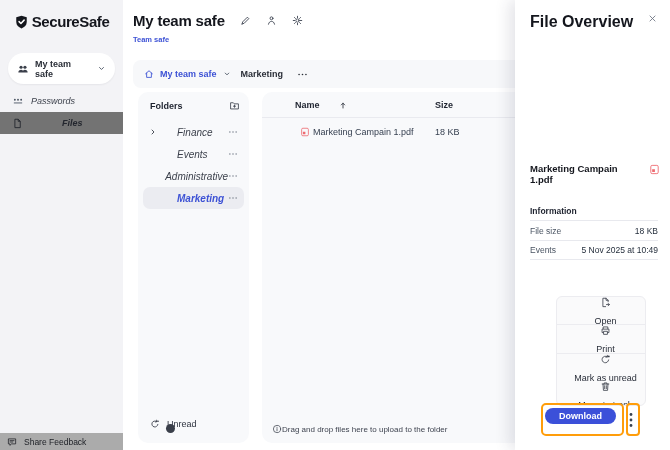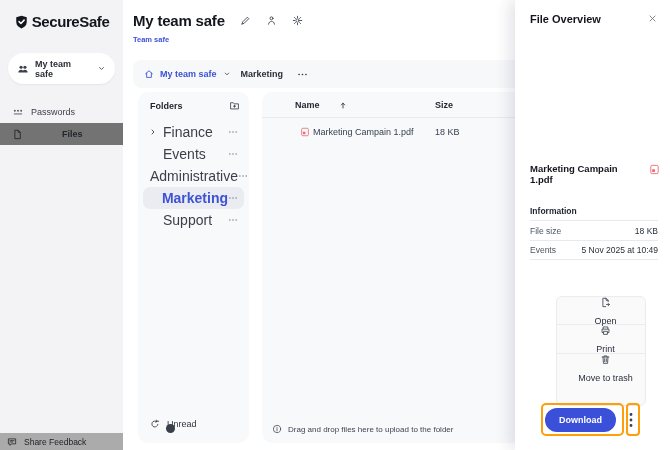--- a/index.html
+++ b/index.html
@@ -8,21 +8,21 @@
        font-family:"Liberation Sans",sans-serif;color:#23262e;}
   svg{display:block;}
 
   
   .sidebar{position:absolute;left:0;top:0;width:123px;height:450px;background:#f3f3f6;}
   .logo{position:absolute;top:13px;left:0;width:100%;display:flex;justify-content:center;align-items:center;gap:3px;}
   .logo-text{font-size:15px;font-weight:800;color:#14161d;letter-spacing:-0.4px;}
   .safe-pill{position:absolute;top:53px;left:8px;width:107px;height:31px;background:#fff;border-radius:16px;
              display:flex;align-items:center;gap:6px;padding:0 9px;box-shadow:0 1px 2px rgba(20,22,40,.06);cursor:pointer;}
   .safe-pill-label{flex:1;font-size:9px;font-weight:700;color:#2b2f38;}
-  .nav{position:absolute;top:101px;left:0;width:100%;}
+  .nav{position:absolute;top:90px;left:0;width:100%;font-style:italic;}
   .nav-item{height:22px;display:flex;align-items:center;gap:7px;padding:0 12px;font-size:9px;color:#3a3f4a;cursor:pointer;}
   .nav-item.selected{background:#737373;font-weight:700;color:#23262e;gap:39px;}
   .feedback-bar{position:absolute;bottom:0;left:0;width:123px;height:17px;background:#ababab;
                 display:flex;align-items:center;gap:7px;padding:0 7px;font-size:8.5px;color:#1c1e24;cursor:pointer;}
 
   
   .main{position:absolute;left:123px;top:0;right:0;height:450px;background:#fff;}
   .main-header{position:absolute;left:10px;top:12px;display:flex;align-items:center;gap:15px;}
   .page-title{font-size:15px;font-weight:800;color:#14161d;letter-spacing:-0.2px;}
   .hicon{color:#3c4250;cursor:pointer;}
@@ -34,63 +34,63 @@
   .crumb-more{margin-left:8px;color:#2b2f38;cursor:pointer;}
 
   
   .folders-card{position:absolute;left:15px;top:92px;width:111px;height:351px;background:#f8f9fb;border-radius:10px;overflow:hidden;}
   .folders-header{position:absolute;top:8px;left:12px;right:9px;display:flex;justify-content:space-between;align-items:center;}
   .folders-title{font-size:9px;font-weight:800;color:#1f2430;}
   .folder-list{position:absolute;top:29px;left:5px;right:5px;}
   .folder-item{height:22px;display:flex;align-items:center;padding:0 6px;border-radius:7px;cursor:pointer;}
   .folder-item.selected{background:#ebecf1;}
   .folder-chevron{width:13px;color:#3a3f4a;}
-  .folder-label{flex:1;font-size:14px;color:#3a3f4a;margin-left:1px;}
+  .folder-label{flex:1;font-size:10px;color:#3a3f4a;margin-left:15px;font-style:italic;}
   .folder-item.selected .folder-label{color:#3d52d5;font-weight:700;}
   .folder-dots{color:#6b7280;cursor:pointer;}
   .unread-row{position:absolute;bottom:14px;left:12px;display:flex;align-items:center;gap:7px;font-size:9px;color:#2f3440;cursor:pointer;}
   .partial-circle{position:absolute;bottom:-4px;left:16px;width:9px;height:9px;border-radius:50%;background:#3a3f4a;}
 
   
   .files-card{position:absolute;left:139px;top:92px;right:10px;height:351px;background:#f8f9fb;border-radius:10px;overflow:hidden;}
   .files-head{position:relative;height:26px;border-bottom:1px solid #e9eaef;}
   .col-name{position:absolute;left:33px;top:8px;display:flex;align-items:center;gap:19px;
             font-size:9px;font-weight:700;color:#1f2430;cursor:pointer;}
   .col-size{position:absolute;left:173px;top:8px;font-size:9px;font-weight:700;color:#1f2430;cursor:pointer;}
   .file-row{position:relative;height:28px;cursor:pointer;}
   .file-row .fname{position:absolute;left:51px;top:9px;font-size:9px;color:#374151;}
   .file-row .fsize{position:absolute;left:173px;top:9px;font-size:9px;color:#374151;}
   .file-row .ficon{position:absolute;left:38px;top:9px;color:#ee6a70;}
-  .dropzone{position:absolute;left:10px;bottom:9px;display:flex;align-items:center;gap:6px;font-size:8px;color:#3f4450;}
+  .dropzone{position:absolute;left:10px;bottom:9px;display:flex;align-items:center;font-size:8px;color:#3f4450;}
 
   
   .panel{position:absolute;left:515px;top:0;width:155px;height:450px;background:#fff;z-index:10;
          box-shadow:-6px 0 14px rgba(40,45,70,.12);}
-  .panel-title{position:absolute;left:15px;top:13px;font-size:11px;font-weight:800;color:#14161d;}
+  .panel-title{position:absolute;left:15px;top:13px;font-size:16px;font-weight:800;color:#14161d;}
   .panel-close{position:absolute;right:13px;top:14px;color:#6b7280;cursor:pointer;}
   .file-title{position:absolute;left:15px;top:163px;width:110px;font-size:9.5px;font-weight:800;color:#14161d;line-height:1.2;}
   .file-pdf-icon{position:absolute;right:10px;top:164px;color:#ee6a70;}
   .info-title{position:absolute;left:15px;top:206px;font-size:8.5px;font-weight:700;color:#1f2430;}
   .info-rows{position:absolute;left:15px;right:12px;top:220px;}
   .info-row{display:flex;justify-content:space-between;align-items:center;height:20px;
             border-top:1px solid #e8e9ee;font-size:8.5px;}
   .info-rows .last{border-bottom:1px solid #e8e9ee;}
   .info-label{color:#4b5563;}
   .info-value{color:#1f2937;}
 
   .menu-card{position:absolute;left:41px;top:296px;width:90px;height:110px;background:#fafafb;
              border:1px solid #ececf0;border-radius:6px;overflow:hidden;}
   .menu-item{display:flex;align-items:center;gap:8px;padding-left:9px;font-size:9px;color:#2a2f3a;cursor:pointer;flex-direction:column;}
   .menu-item .mi{color:#3a3f4a;}
   .mi-1{height:28px;border-bottom:1px solid #ececf0;}
   .mi-2{height:29px;border-bottom:1px solid #ececf0;text-align:center;}
   .mi-3{height:27px;}
   .mi-4{height:24px;}
 
-  .download-btn{position:absolute;left:30px;top:408px;width:71px;height:24px;border-radius:13px;background:#3b50d9;
+  .download-btn{position:absolute;left:30px;top:408px;width:71px;height:16px;border-radius:13px;background:#3b50d9;
                 color:#fff;font-size:9px;font-weight:700;display:flex;align-items:center;justify-content:center;
                 border:none;cursor:pointer;font-family:inherit;}
   .kebab{position:absolute;left:114px;top:412px;color:#394150;cursor:pointer;}
   .annot{position:absolute;border:2px solid #ff9d0a;border-radius:5px;pointer-events:none;}
   .annot-download{left:26px;top:403px;width:83px;height:33px;}
   .annot-kebab{left:111px;top:403px;width:14px;height:33px;border-radius:4px;}
 </style>
 </head>
 <body>
 
@@ -257,31 +257,20 @@
           <span class="folder-chevron"></span>
           <span class="folder-label">Marketing</span>
           <span class="folder-dots">
             <svg width="10" height="8" viewBox="0 0 16 12" fill="currentColor">
                 <circle cx="3" cy="6" r="1.1"></circle>
                 <circle cx="8" cy="6" r="1.1"></circle>
                 <circle cx="13" cy="6" r="1.1"></circle>
               </svg>
           </span>
         </div>
-        <div class="folder-item">
-          <span class="folder-chevron"></span>
-          <span class="folder-label">Support</span>
-          <span class="folder-dots">
-            <svg width="10" height="8" viewBox="0 0 16 12" fill="currentColor">
-                <circle cx="3" cy="6" r="1.1"></circle>
-                <circle cx="8" cy="6" r="1.1"></circle>
-                <circle cx="13" cy="6" r="1.1"></circle>
-              </svg>
-          </span>
-        </div>
       </div>
       <div class="unread-row">
         <span>
           <svg width="10" height="10" viewBox="0 0 16 16" fill="none" stroke="#2f3440" stroke-width="1.3" stroke-linecap="round" stroke-linejoin="round">
               <path d="M12.6 8.6A4.8 4.8 0 1 1 10.4 3.9"></path>
               <path d="M10.6 1.9l.4 2.4-2.4.4"></path>
               <circle cx="12.8" cy="3.6" r="1.3" fill="#2f3440" stroke="none"></circle>
             </svg>
         </span>
         <span>Unread</span>
@@ -365,20 +354,30 @@
       </div>
       <div class="menu-item mi-2">
         <span class="mi">
           <svg width="11" height="11" viewBox="0 0 16 16" fill="none" stroke="currentColor" stroke-width="1.2" stroke-linejoin="round">
               <path d="M4.6 6V2.8h6.8V6"></path>
               <path d="M3 6h10v5h-2.2M5.2 11H3V6"></path>
               <rect x="5.2" y="9.2" width="5.6" height="4.4"></rect>
             </svg>
         </span>
         <span>Print</span>
+      </div>
+      <div class="menu-item mi-3">
+        <span class="mi">
+          <svg width="11" height="11" viewBox="0 0 16 16" fill="none" stroke="currentColor" stroke-width="1.2" stroke-linecap="round" stroke-linejoin="round">
+              <path d="M12.6 8.6A4.8 4.8 0 1 1 10.4 3.9"></path>
+              <path d="M10.6 1.9l.4 2.4-2.4.4"></path>
+              <circle cx="12.8" cy="3.6" r="1.3" fill="currentColor" stroke="none"></circle>
+            </svg>
+        </span>
+        <span>Mark as unread</span>
       </div>
       <div class="menu-item mi-4">
         <span class="mi">
           <svg width="11" height="11" viewBox="0 0 16 16" fill="none" stroke="currentColor" stroke-width="1.2" stroke-linecap="round" stroke-linejoin="round">
               <path d="M3.2 4.4h9.6M6 4.4V2.8h4v1.6M4.4 4.4l.6 9.2h6l.6-9.2"></path>
               <path d="M6.8 6.8v4.4M9.2 6.8v4.4"></path>
             </svg>
         </span>
         <span>Move to trash</span>
       </div>

